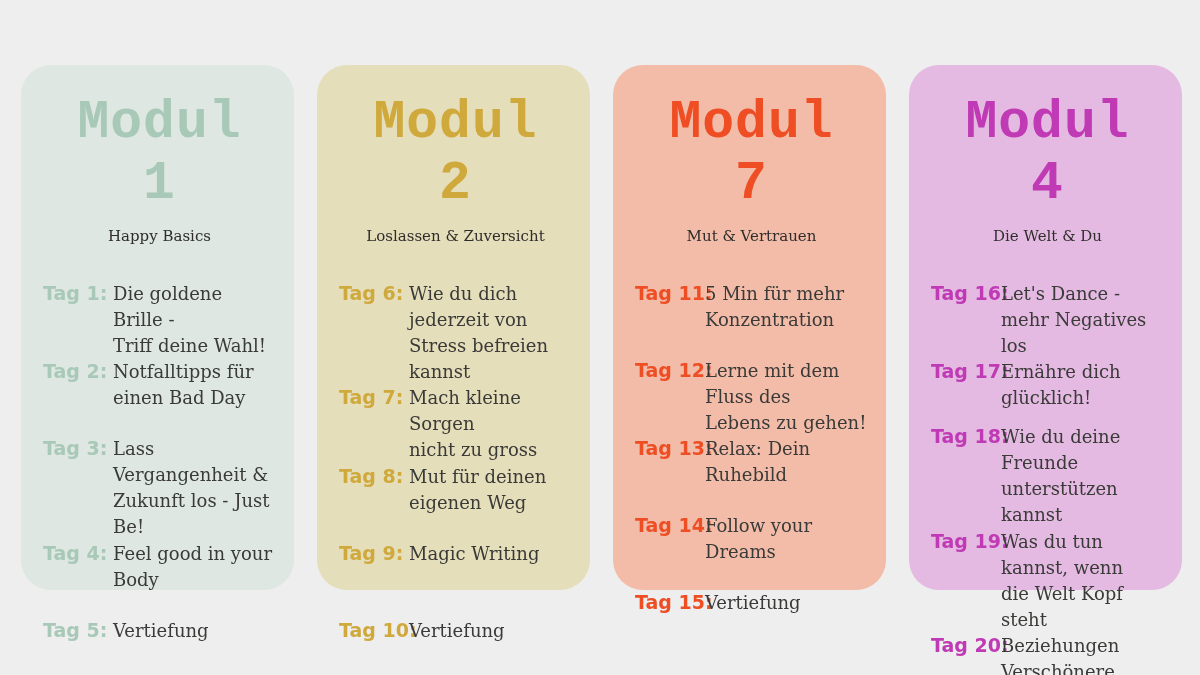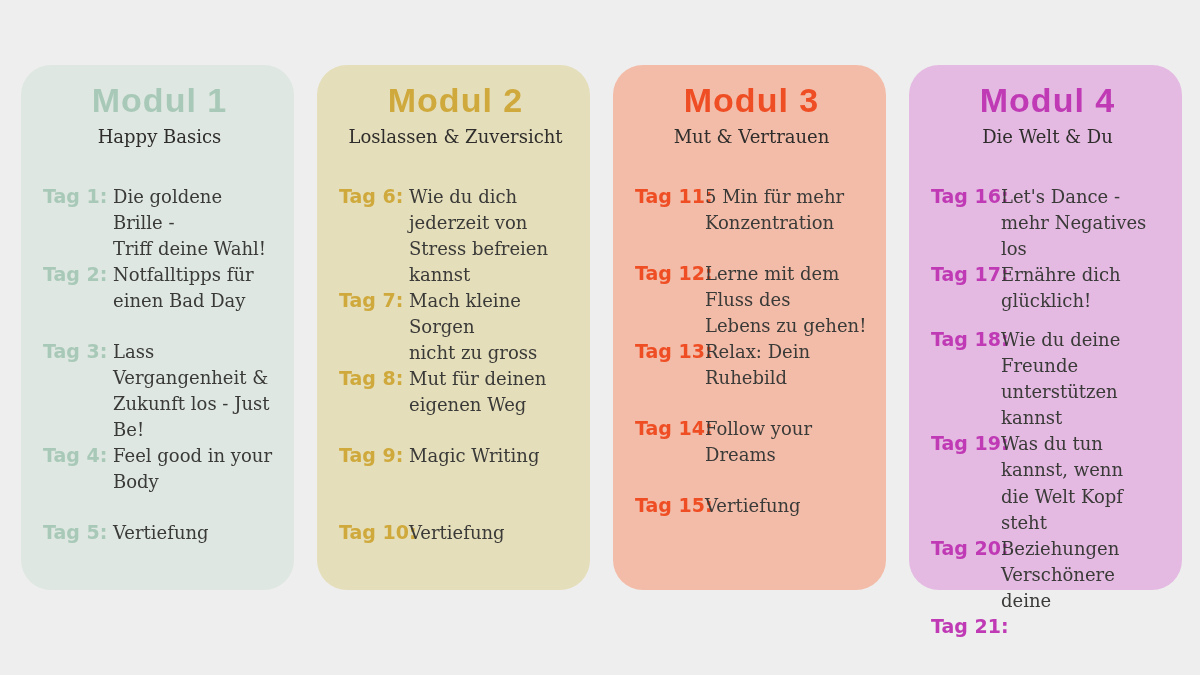--- a/index.html
+++ b/index.html
@@ -18,35 +18,35 @@
   }
   .card{
     width:273px;
     height:525px;
     border-radius:30px;
     box-sizing:border-box;
     padding:16px 18px 0 22px;
     flex:0 0 auto;
   }
   .title{
-    margin:0;
+    margin:12px;
     text-align:center;
-    font-family:Liberation Sans, sans-serif;
+    font-family:Liberation Mono, monospace;
     font-weight:800;
-    font-size:34px;
+    font-size:53px;
     line-height:1.15;
     letter-spacing:1px;
     color:var(--accent);
   }
   .subtitle{
     margin:6px 0 0 0;
     text-align:center;
     font-family:"DejaVu Serif", serif;
     font-weight:500;
-    font-size:18px;
+    font-size:15px;
     line-height:1.2;
     color:#2e2d2b;
   }
   .items{
     margin-top:36px;
   }
   .item{
     display:flex;
     align-items:flex-start;
     min-height:77px;
@@ -154,21 +154,21 @@
         <span class="tag">Tag 10:</span>
         <span class="daytext">
           <span class="l">Vertiefung</span>
           <span class="l"></span>
         </span>
       </div>
     </div>
   </section>
 
   <section class="card" style="background: rgb(243, 188, 168); --accent: #ef4e24;">
-    <h1 class="title">Modul 3</h1>
+    <h1 class="title">Modul 7</h1>
     <h2 class="subtitle">Mut &amp; Vertrauen</h2>
     <div class="items">
       <div class="item">
         <span class="tag">Tag 11:</span>
         <span class="daytext">
           <span class="l">5 Min für mehr</span>
           <span class="l">Konzentration</span>
         </span>
       </div>
       <div class="item">

